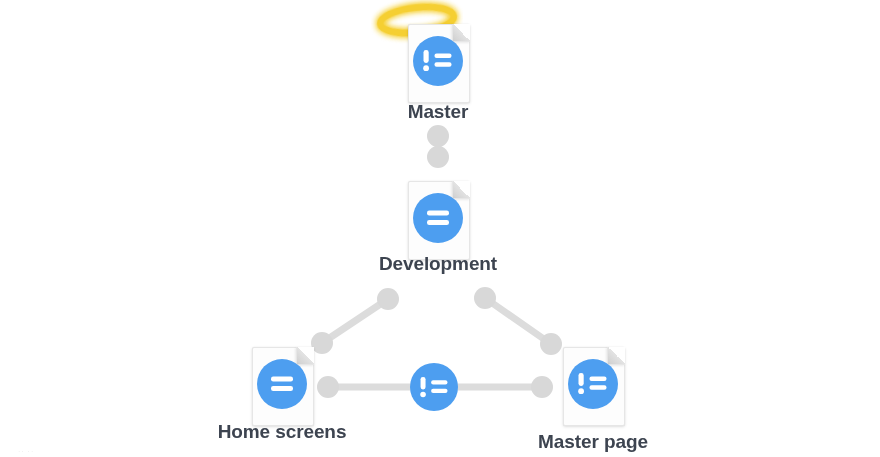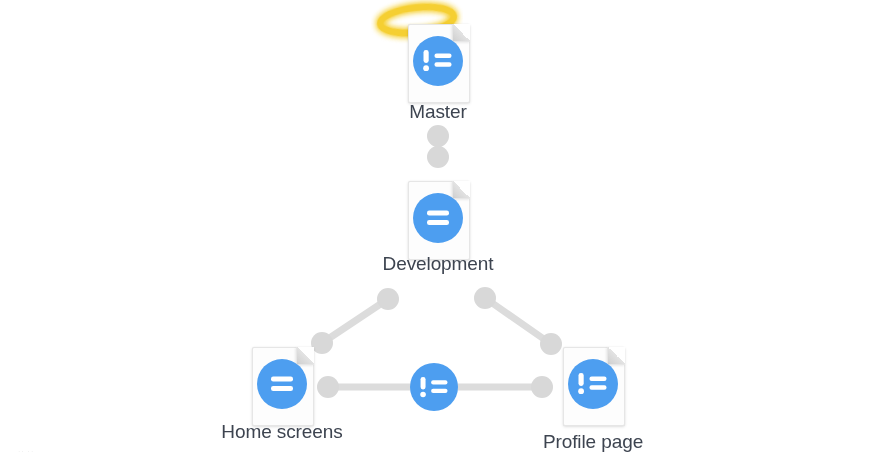--- a/index.html
+++ b/index.html
@@ -61,21 +61,21 @@
     display: flex;
     align-items: center;
     justify-content: center;
   }
   .badge svg { display: block; }
 
   
   .node-label {
     position: absolute;
     font-size: 19px;
-    font-weight: normal;
+    font-weight: bold;
     color: #3d4450;
     white-space: nowrap;
     text-align: center;
     letter-spacing: -0.1px;
   }
 
   
   .halo {
     position: absolute;
     pointer-events: none;
@@ -182,21 +182,21 @@
 
     <div class="badge" style="left:568px; top:359px; width:50px; height:50px; background:#4d9ef0;">
       <svg width="32" height="26" viewBox="0 0 32 26" xmlns="http://www.w3.org/2000/svg">
         <rect x="1.5" y="2" width="5.2" height="13" rx="2.4" fill="#ffffff"></rect>
         <circle cx="4.1" cy="20.2" r="2.9" fill="#ffffff"></circle>
         <rect x="12.5" y="5.4" width="17" height="4.6" rx="2.1" fill="#ffffff"></rect>
         <rect x="12.5" y="14.2" width="17" height="4.6" rx="2.1" fill="#ffffff"></rect>
       </svg>
     </div>
 
-    <div class="node-label" style="left:493px; top:431px; width:200px;">Profile page</div>
+    <div class="node-label" style="left:493px; top:431px; width:200px;">Master page</div>
   </div>
 
   <div class="badge" style="left:410px; top:363px; width:48px; height:48px; background:#4d9ef0;">
     <svg width="31" height="25" viewBox="0 0 32 26" xmlns="http://www.w3.org/2000/svg">
       <rect x="1.5" y="2" width="5.2" height="13" rx="2.4" fill="#ffffff"></rect>
       <circle cx="4.1" cy="20.2" r="2.9" fill="#ffffff"></circle>
       <rect x="12.5" y="5.4" width="17" height="4.6" rx="2.1" fill="#ffffff"></rect>
       <rect x="12.5" y="14.2" width="17" height="4.6" rx="2.1" fill="#ffffff"></rect>
     </svg>
   </div>

